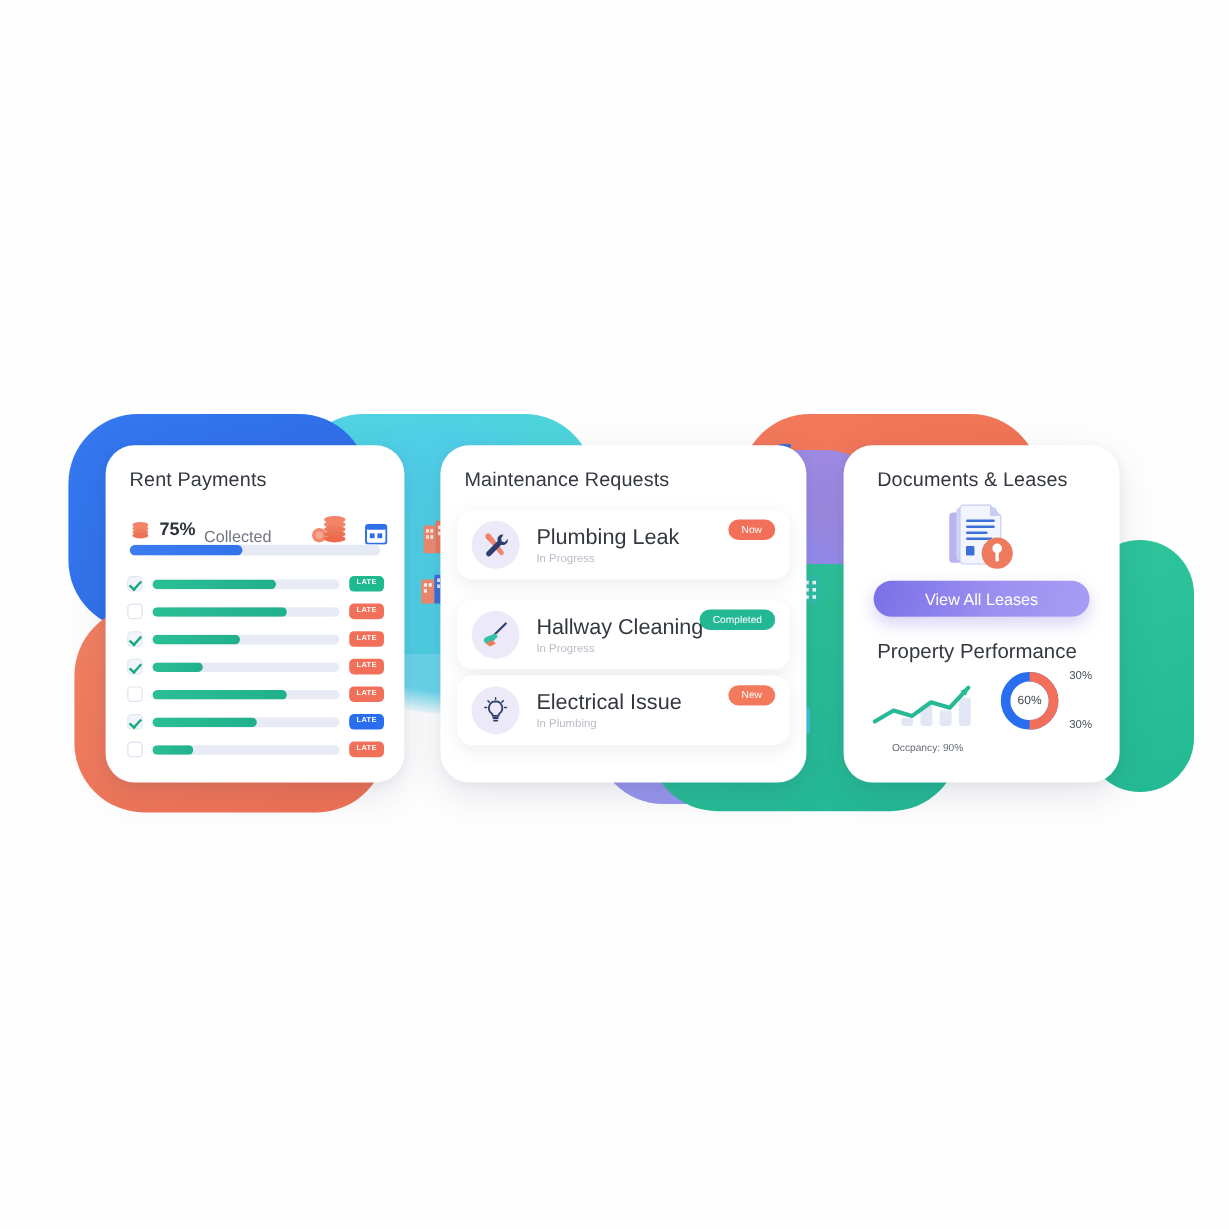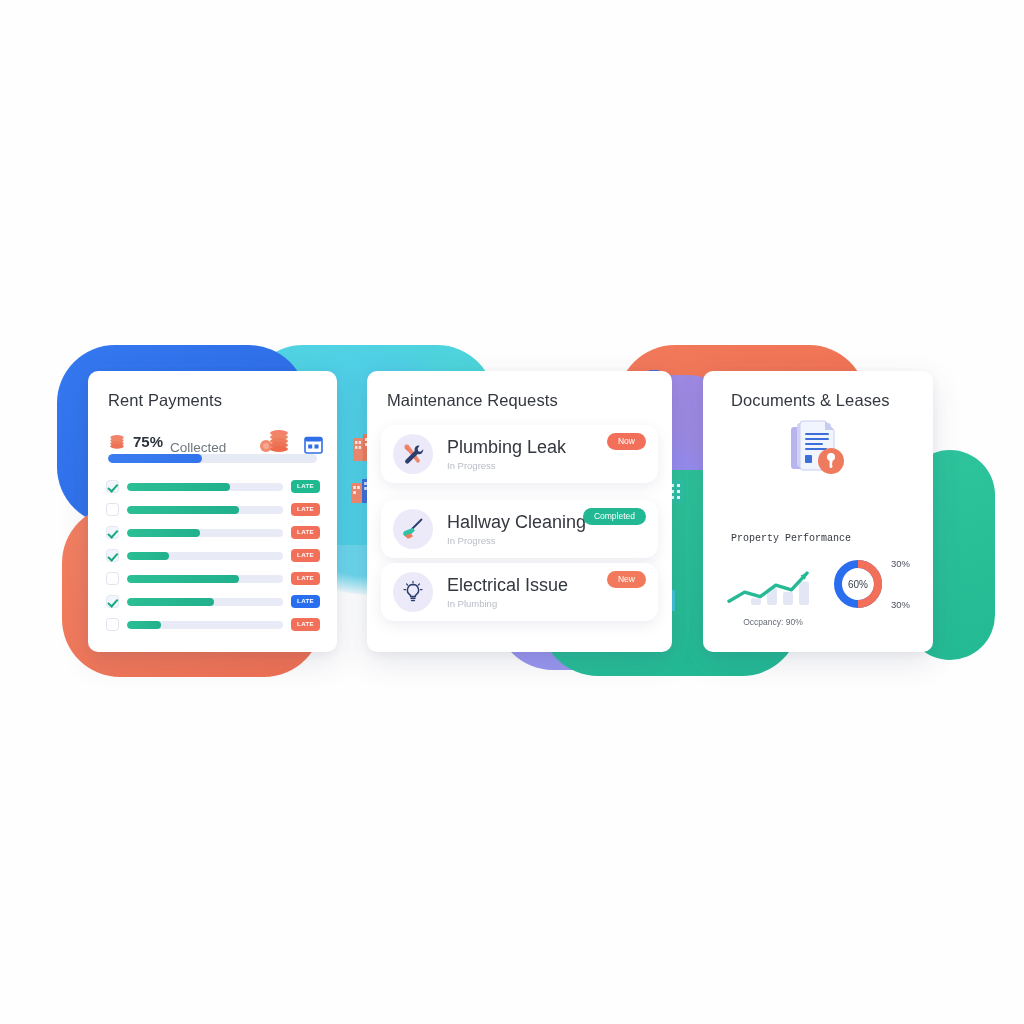--- a/index.html
+++ b/index.html
@@ -57,21 +57,21 @@
   }
   .blob-purple-circ {
     left: 495px; top: 420px; width: 250px; height: 250px;
     background: radial-gradient(circle at 50% 50%, rgba(150,140,240,.8) 60%, rgba(150,140,240,0) 72%);
     border-radius: 50%;
   }
 
   
   .card {
     position: absolute; background: #ffffff;
-    border-radius: 10px;
+    border-radius: 24px;
     box-shadow: 0 10px 30px rgba(60,70,110,.13), 0 2px 8px rgba(60,70,110,.06);
   }
   #card-rent  { left: 88px;  top: 371px; width: 249px; height: 281px; }
   #card-maint { left: 367px; top: 371px; width: 305px; height: 281px; }
   #card-docs  { left: 703px; top: 371px; width: 230px; height: 281px; }
 
   .card-title {
     font-size: 16.5px; color: #33373f; font-weight: 400;
     letter-spacing: .1px;
   }
@@ -142,21 +142,21 @@
 
   
   .doc-illus { position:absolute; left:0; right:0; top:48px; display:flex; justify-content:center; }
   .btn-leases {
     position:absolute; left:25px; top:113px; width:180px; height:30px;
     border-radius:15px; border:0; cursor:pointer;
     background: linear-gradient(100deg,#7b6fe8 0%,#9b8ff0 55%,#a79cf4 100%);
     color:#fff; font-size:13.5px; font-family:"Liberation Sans", sans-serif;
     box-shadow: 0 6px 14px rgba(110,95,220,.28);
   }
-  .perf-title { position:absolute; left:28px; top:162px; font-size:10px; color:#33373f;font-family:Liberation Mono, monospace; }
+  .perf-title { position:absolute; left:28px; top:162px; font-size:17px; color:#33373f; }
   .perf-left  { position:absolute; left:22px; top:190px; width:96px; }
   .perf-cap   { font-size:8.5px; color:#666b75; margin-top:2px; text-align:center; }
   .perf-right { position:absolute; left:128px; top:186px; display:flex; align-items:center; gap:6px; }
   .donut-labels { display:flex; flex-direction:column; justify-content:space-between; height:52px; }
   .donut-labels span { font-size:9.5px; color:#4d525c; }
   .donut-center {
     position:absolute; left:0; top:0; width:54px; height:54px;
     display:flex; align-items:center; justify-content:center;
     font-size:10px; color:#3d424c;
   }
@@ -424,20 +424,21 @@
             <rect x="18" y="29" width="22" height="2" rx="1"></rect>
           </g>
         <rect x="18" y="36" width="7" height="8" rx="1" fill="#3c6fd8"></rect>
         <circle cx="44" cy="42" r="13" fill="#ef7b5e"></circle>
         <circle cx="44" cy="38" r="4" fill="#fff"></circle>
         <rect x="42.6" y="40" width="2.8" height="9" rx="1.2" fill="#fff"></rect>
         <rect x="45" y="44" width="3" height="2.2" rx="1" fill="#ef7b5e"></rect>
       </svg>
     </div>
 
+    <button class="btn-leases">View All Leases</button>
 
     <div class="perf-title">Property Performance</div>
 
     <div class="perf-left">
       <svg id="occ-chart" width="96" height="50" viewBox="0 0 96 50">
           <rect x="26" y="37.16" width="10" height="6.84" rx="2" fill="#e3e6f4"></rect>
           <rect x="42" y="26.52" width="10" height="17.48" rx="2" fill="#e3e6f4"></rect>
           <rect x="58" y="31.08" width="10" height="12.920000000000002" rx="2" fill="#e3e6f4"></rect>
           <rect x="74" y="20.44" width="10" height="23.56" rx="2" fill="#e3e6f4"></rect>
           <path d="M4.0 40.2 L19.6 31.1 L35.2 35.6 L50.8 24.2 L66.4 28.8 L82.0 12.1" fill="none" stroke="#25b995" stroke-width="3.4" stroke-linecap="round" stroke-linejoin="round"></path>

